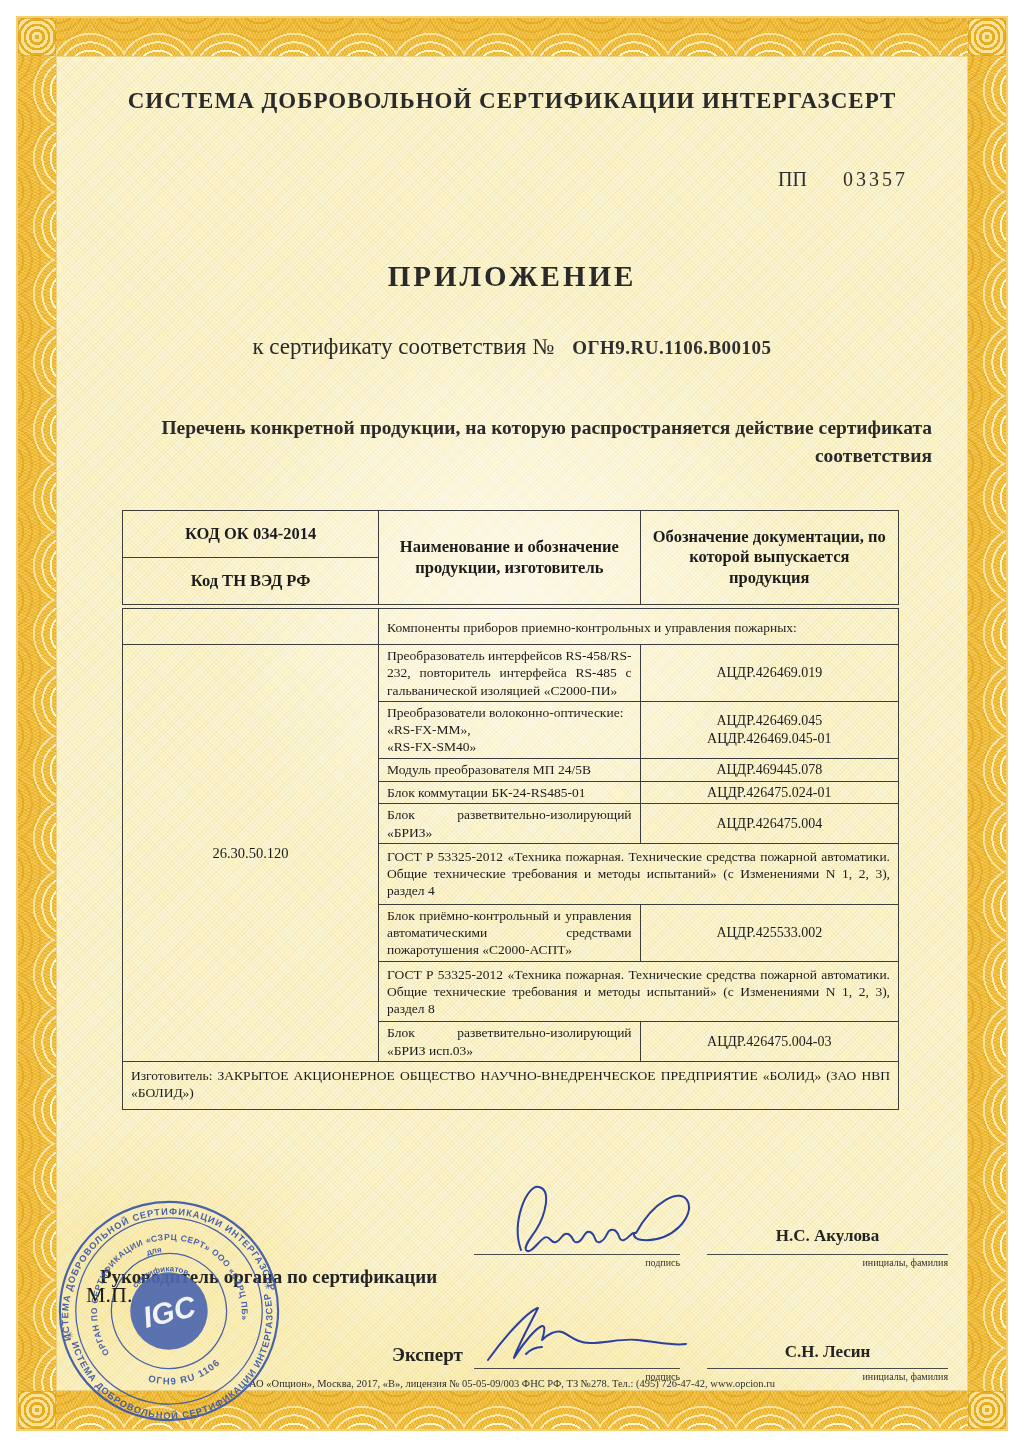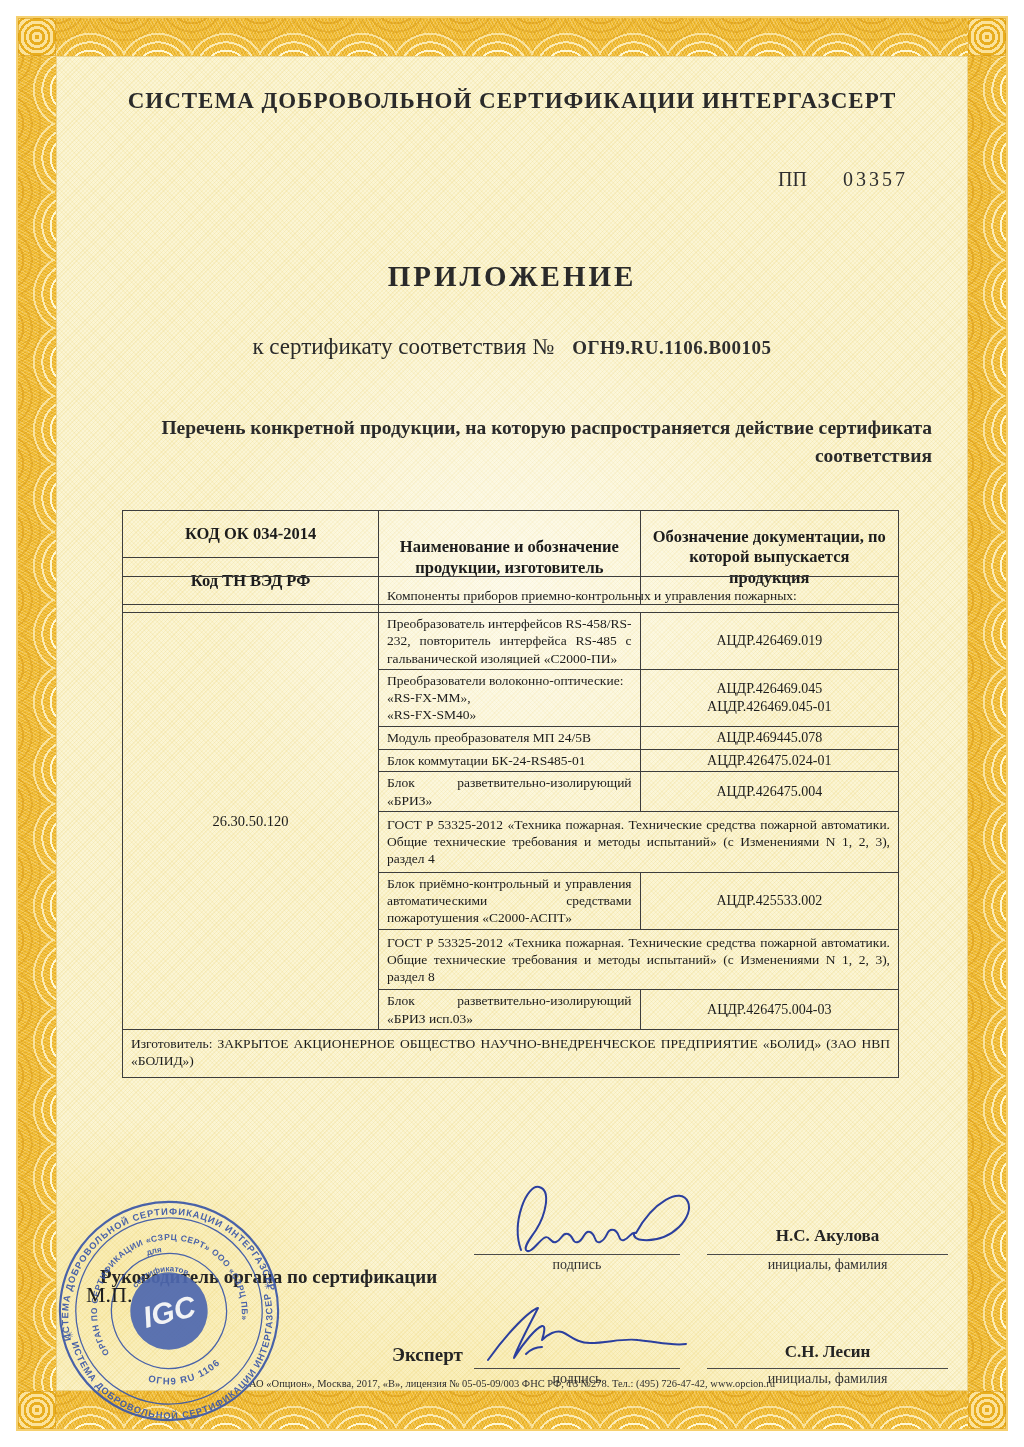--- a/index.html
+++ b/index.html
@@ -92,40 +92,40 @@
     position:absolute; left:122px; width:777px; z-index:3;
     border-collapse:collapse; table-layout:fixed;
     font-size:13.5px; line-height:1.28; color:#1c1c1c;
   }
   table.tbl td { border:1.5px solid #3d3d3d; vertical-align:middle; }
   .head-tbl { top:510px;font-family:Liberation Serif, serif; }
   .head-tbl td {
     text-align:center; font-weight:bold; font-size:16.5px; line-height:1.25;
     padding:2px 8px; height:47px;
   }
-  .body-tbl { top:576px; }
+  .body-tbl { top:608px; }
   .body-tbl td { padding:2px 8px; }
   td.section-cell { vertical-align:top; height:36px; padding-top:4px; }
   td.code-cell { text-align:center; font-size:14.5px;margin-top:24px; }
   td.name-cell { text-align:justify; }
   td.doc-cell { text-align:center; font-size:14px; }
   td.gost-cell { text-align:justify; padding:4px 8px; }
   td.mfr-cell { text-align:justify; padding:5px 8px 8px; }
   .pre-line { white-space:pre-line; }
 
   
   .sig-label { font-size:19px; font-weight:bold; color:#242424; z-index:3; }
   .head-label { left:100px; top:1230px;margin-top:36px; }
   .expert-label { left:392px; top:1344px; }
   .rule { border-top:1.4px solid #4a4a4a; z-index:3; }
   .rule-sig1 { left:474px; top:1254px; width:206px; }
   .rule-name1 { left:707px; top:1254px; width:241px; }
   .rule-sig2 { left:474px; top:1368px; width:206px; }
   .rule-name2 { left:707px; top:1368px; width:241px; }
-  .caption { font-size:14px; color:#333; text-align:center; z-index:3; }
+  .caption { font-size:10px; color:#333; text-align:right; z-index:3; }
   .cap-sig1 { left:474px; top:1257px; width:206px; }
   .cap-name1 { left:707px; top:1257px; width:241px; }
   .cap-sig2 { left:474px; top:1371px; width:206px; }
   .cap-name2 { left:707px; top:1371px; width:241px; }
   .sig-name { font-size:17px; font-weight:bold; text-align:center; color:#242424; z-index:3; }
   .name1 { left:707px; top:1226px; width:241px; }
   .name2 { left:707px; top:1342px; width:241px; }
   .mp-mark { left:86px; top:1282px; font-size:22px; color:#1e1e1e; z-index:5; }
   .imprint { left:132px; top:1378px; width:760px; text-align:center; font-size:10.5px; color:#2e2e2e; z-index:3; }
 

